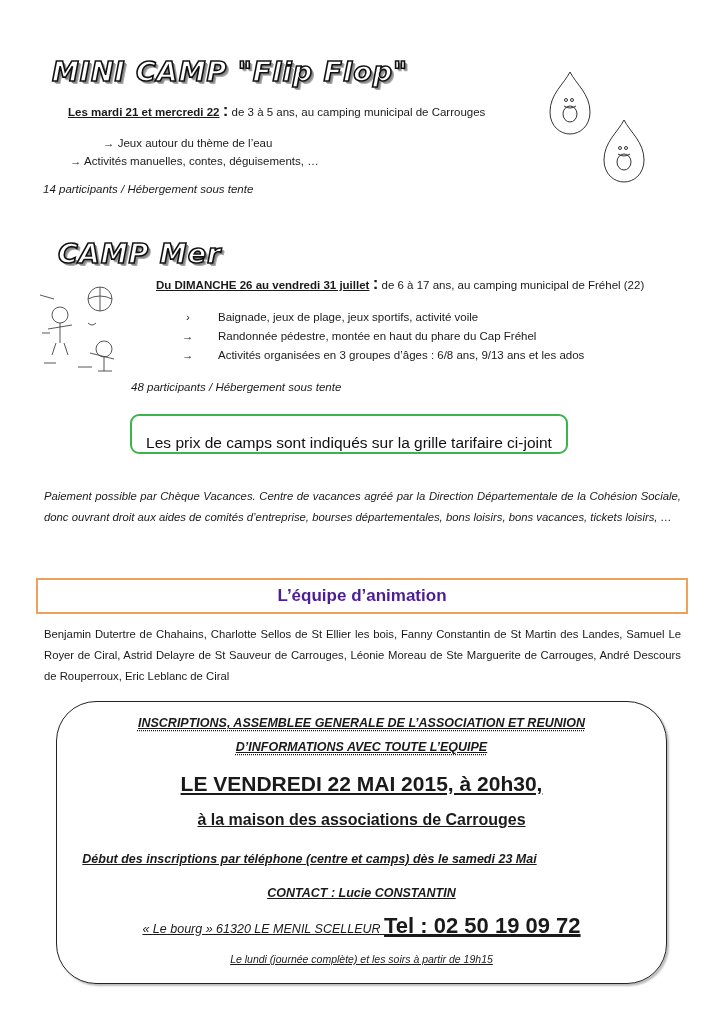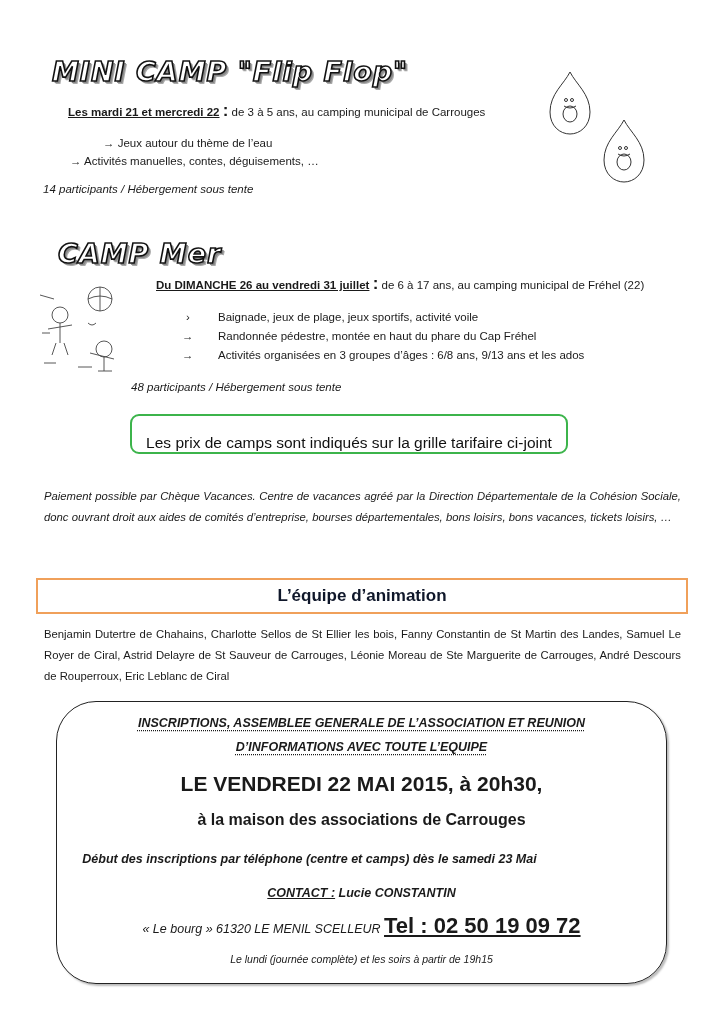--- a/index.html
+++ b/index.html
@@ -24,30 +24,30 @@
   .it { font-style:italic; }
 
   .green-box {
     border:2px solid #3cb44b; border-radius:9px;
     display:flex; align-items:flex-end; justify-content:center;
     font-size:15.5px; color:#111;
   }
   .orange-box {
     border:2.5px solid #f0a05a;
     display:flex; align-items:center; justify-content:center;
-    font-size:17px; font-weight:bold; color:#0f172a;
+    font-size:17px; font-weight:bold; color:#4c1d95;
   }
   .para { font-size:11.3px; line-height:21px; text-align:justify; text-align-last:left; }
   .para.it { font-style:italic;margin-top:16px; }
 
   .info-box {
     border:1.3px solid #222; border-radius:40px;
     box-shadow:2px 2px 2px #bbb;
   }
-  .center { text-align:center; white-space:nowrap; }
+  .center { text-align:center; white-space:nowrap;text-decoration:underline; }
   .dotted-u { text-decoration:underline dotted; text-underline-offset:3px; }
 </style>
 </head>
 <body>
 
 <div class="abs outline-title" style="left:52px; top:56px; font-size:27px;">MINI CAMP "Flip Flop"</div>
 
 <div class="abs t13" style="left:43px; top:106px;">
   <span class="u">Les mardi 21 et mercredi 22</span>
   <span class="big-colon">:</span><span> de 3 à 5 ans, au camping municipal de Carrouges</span>

